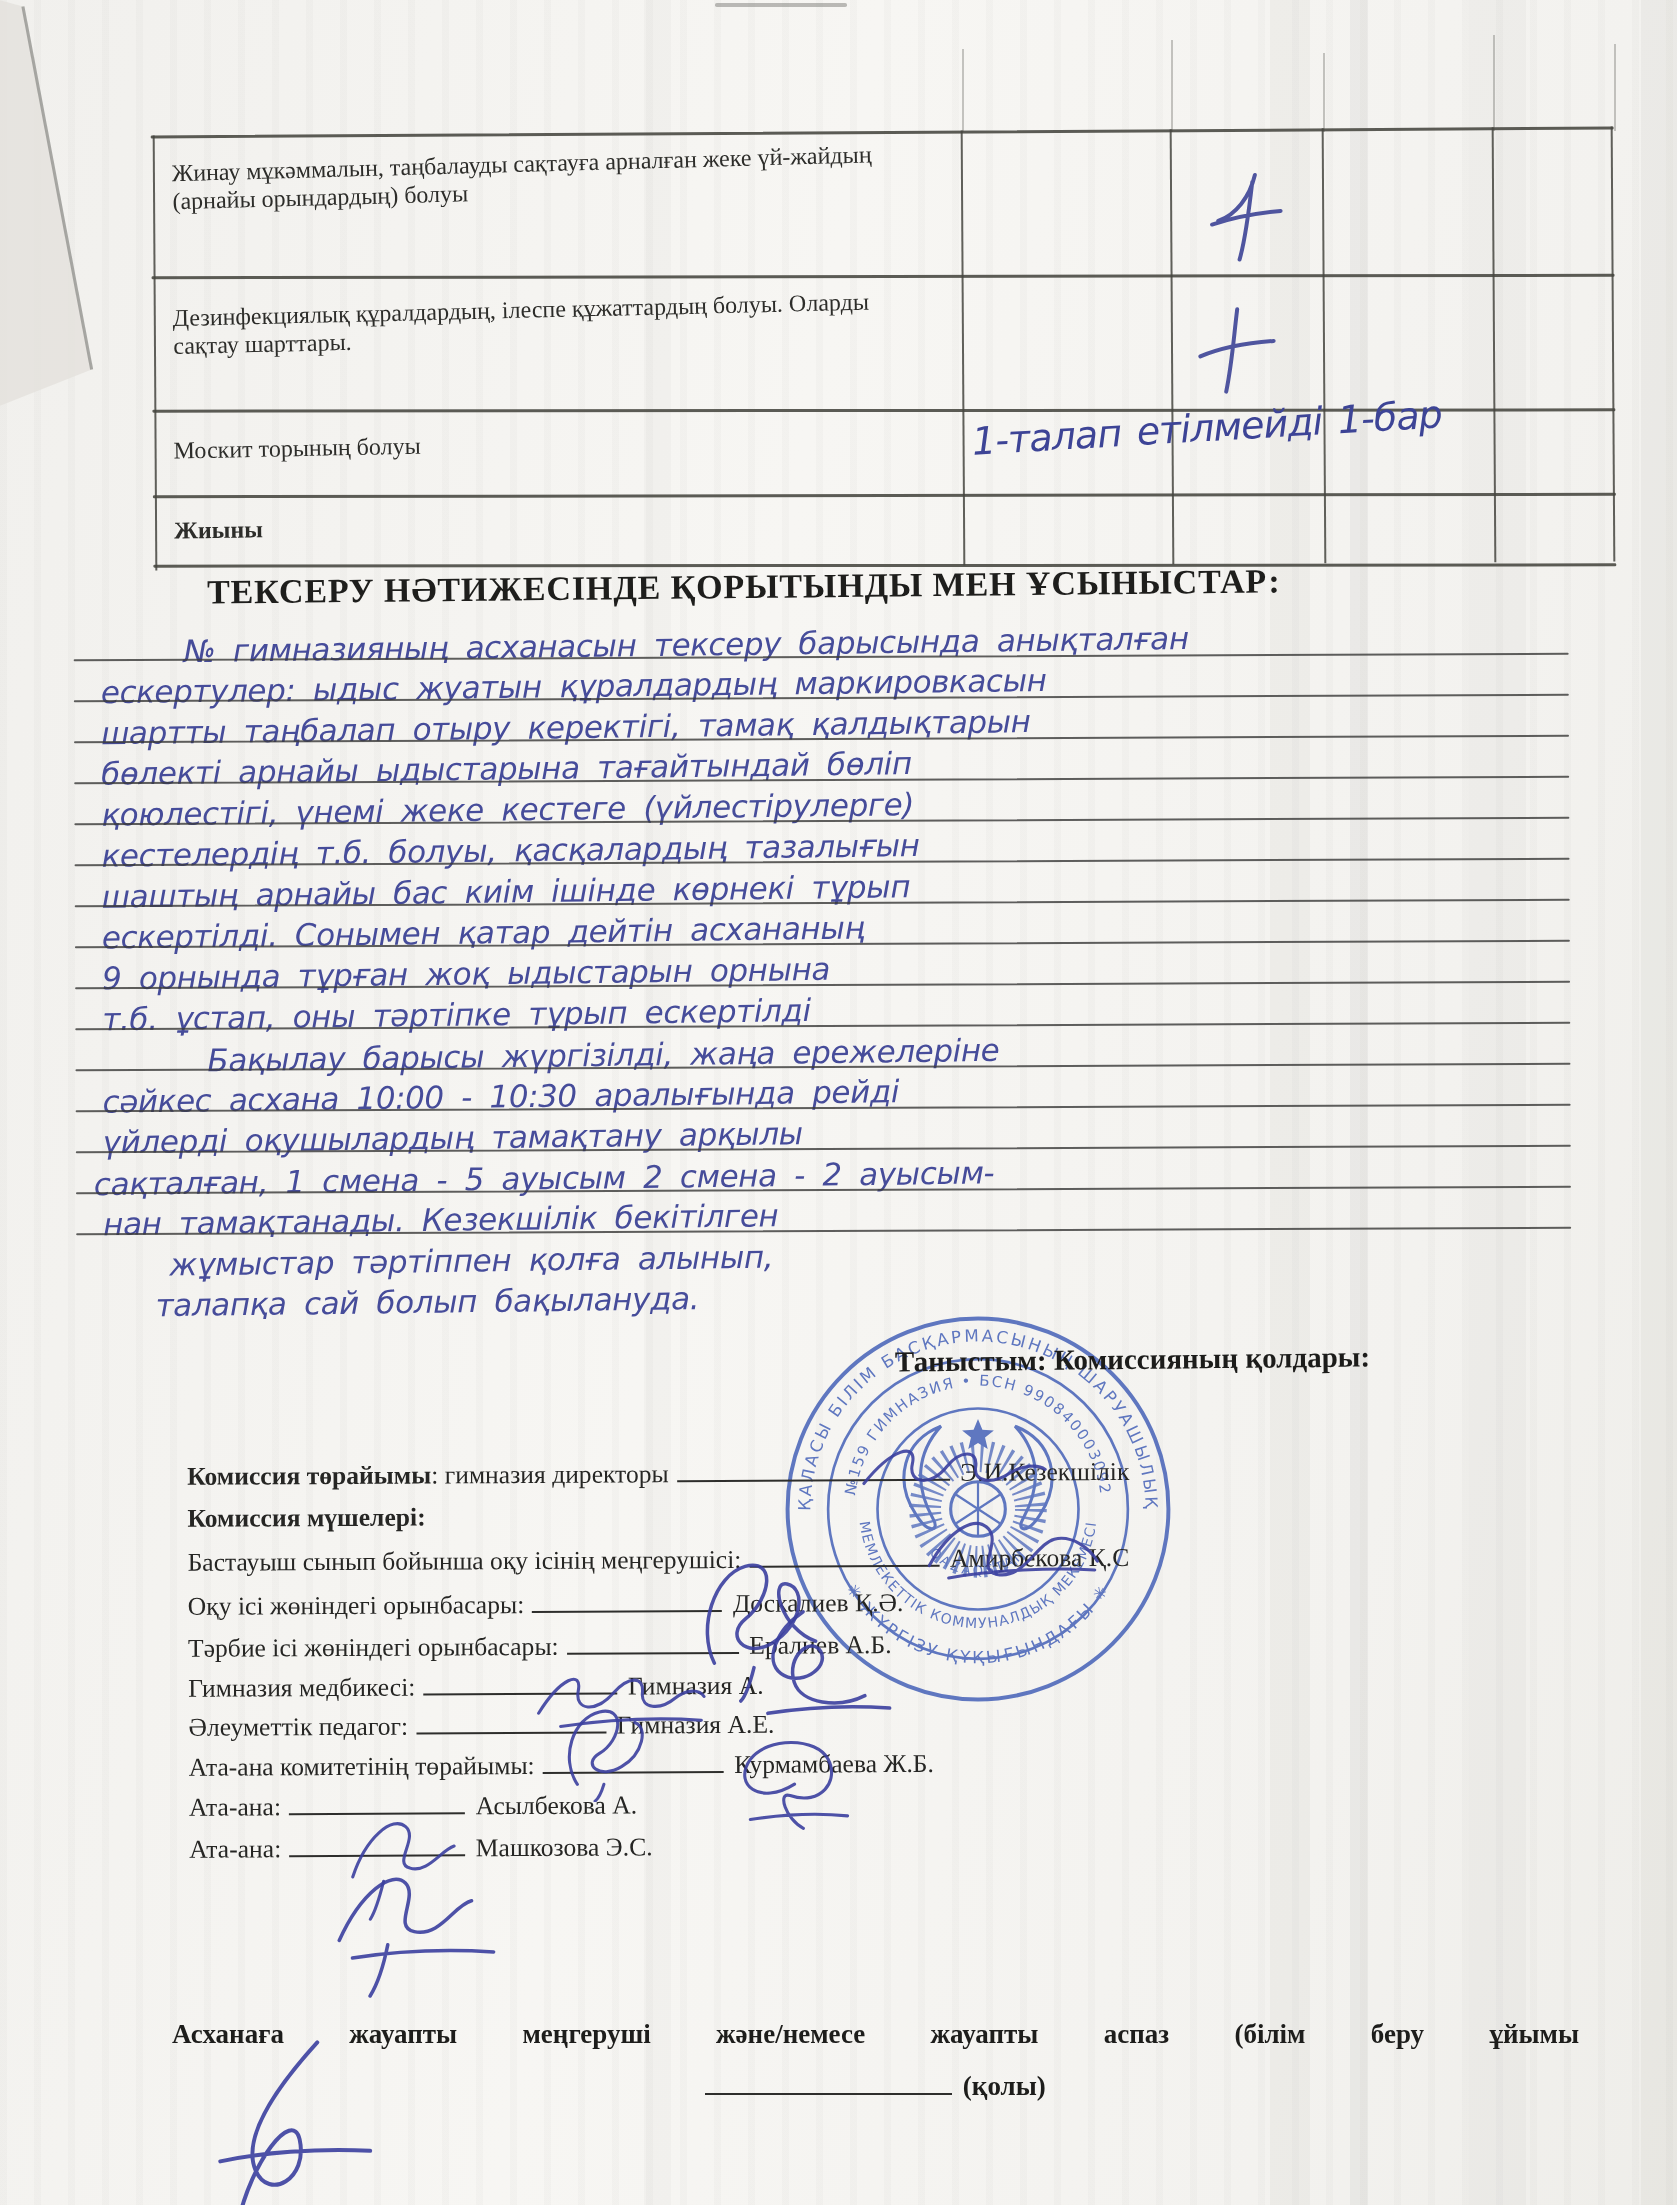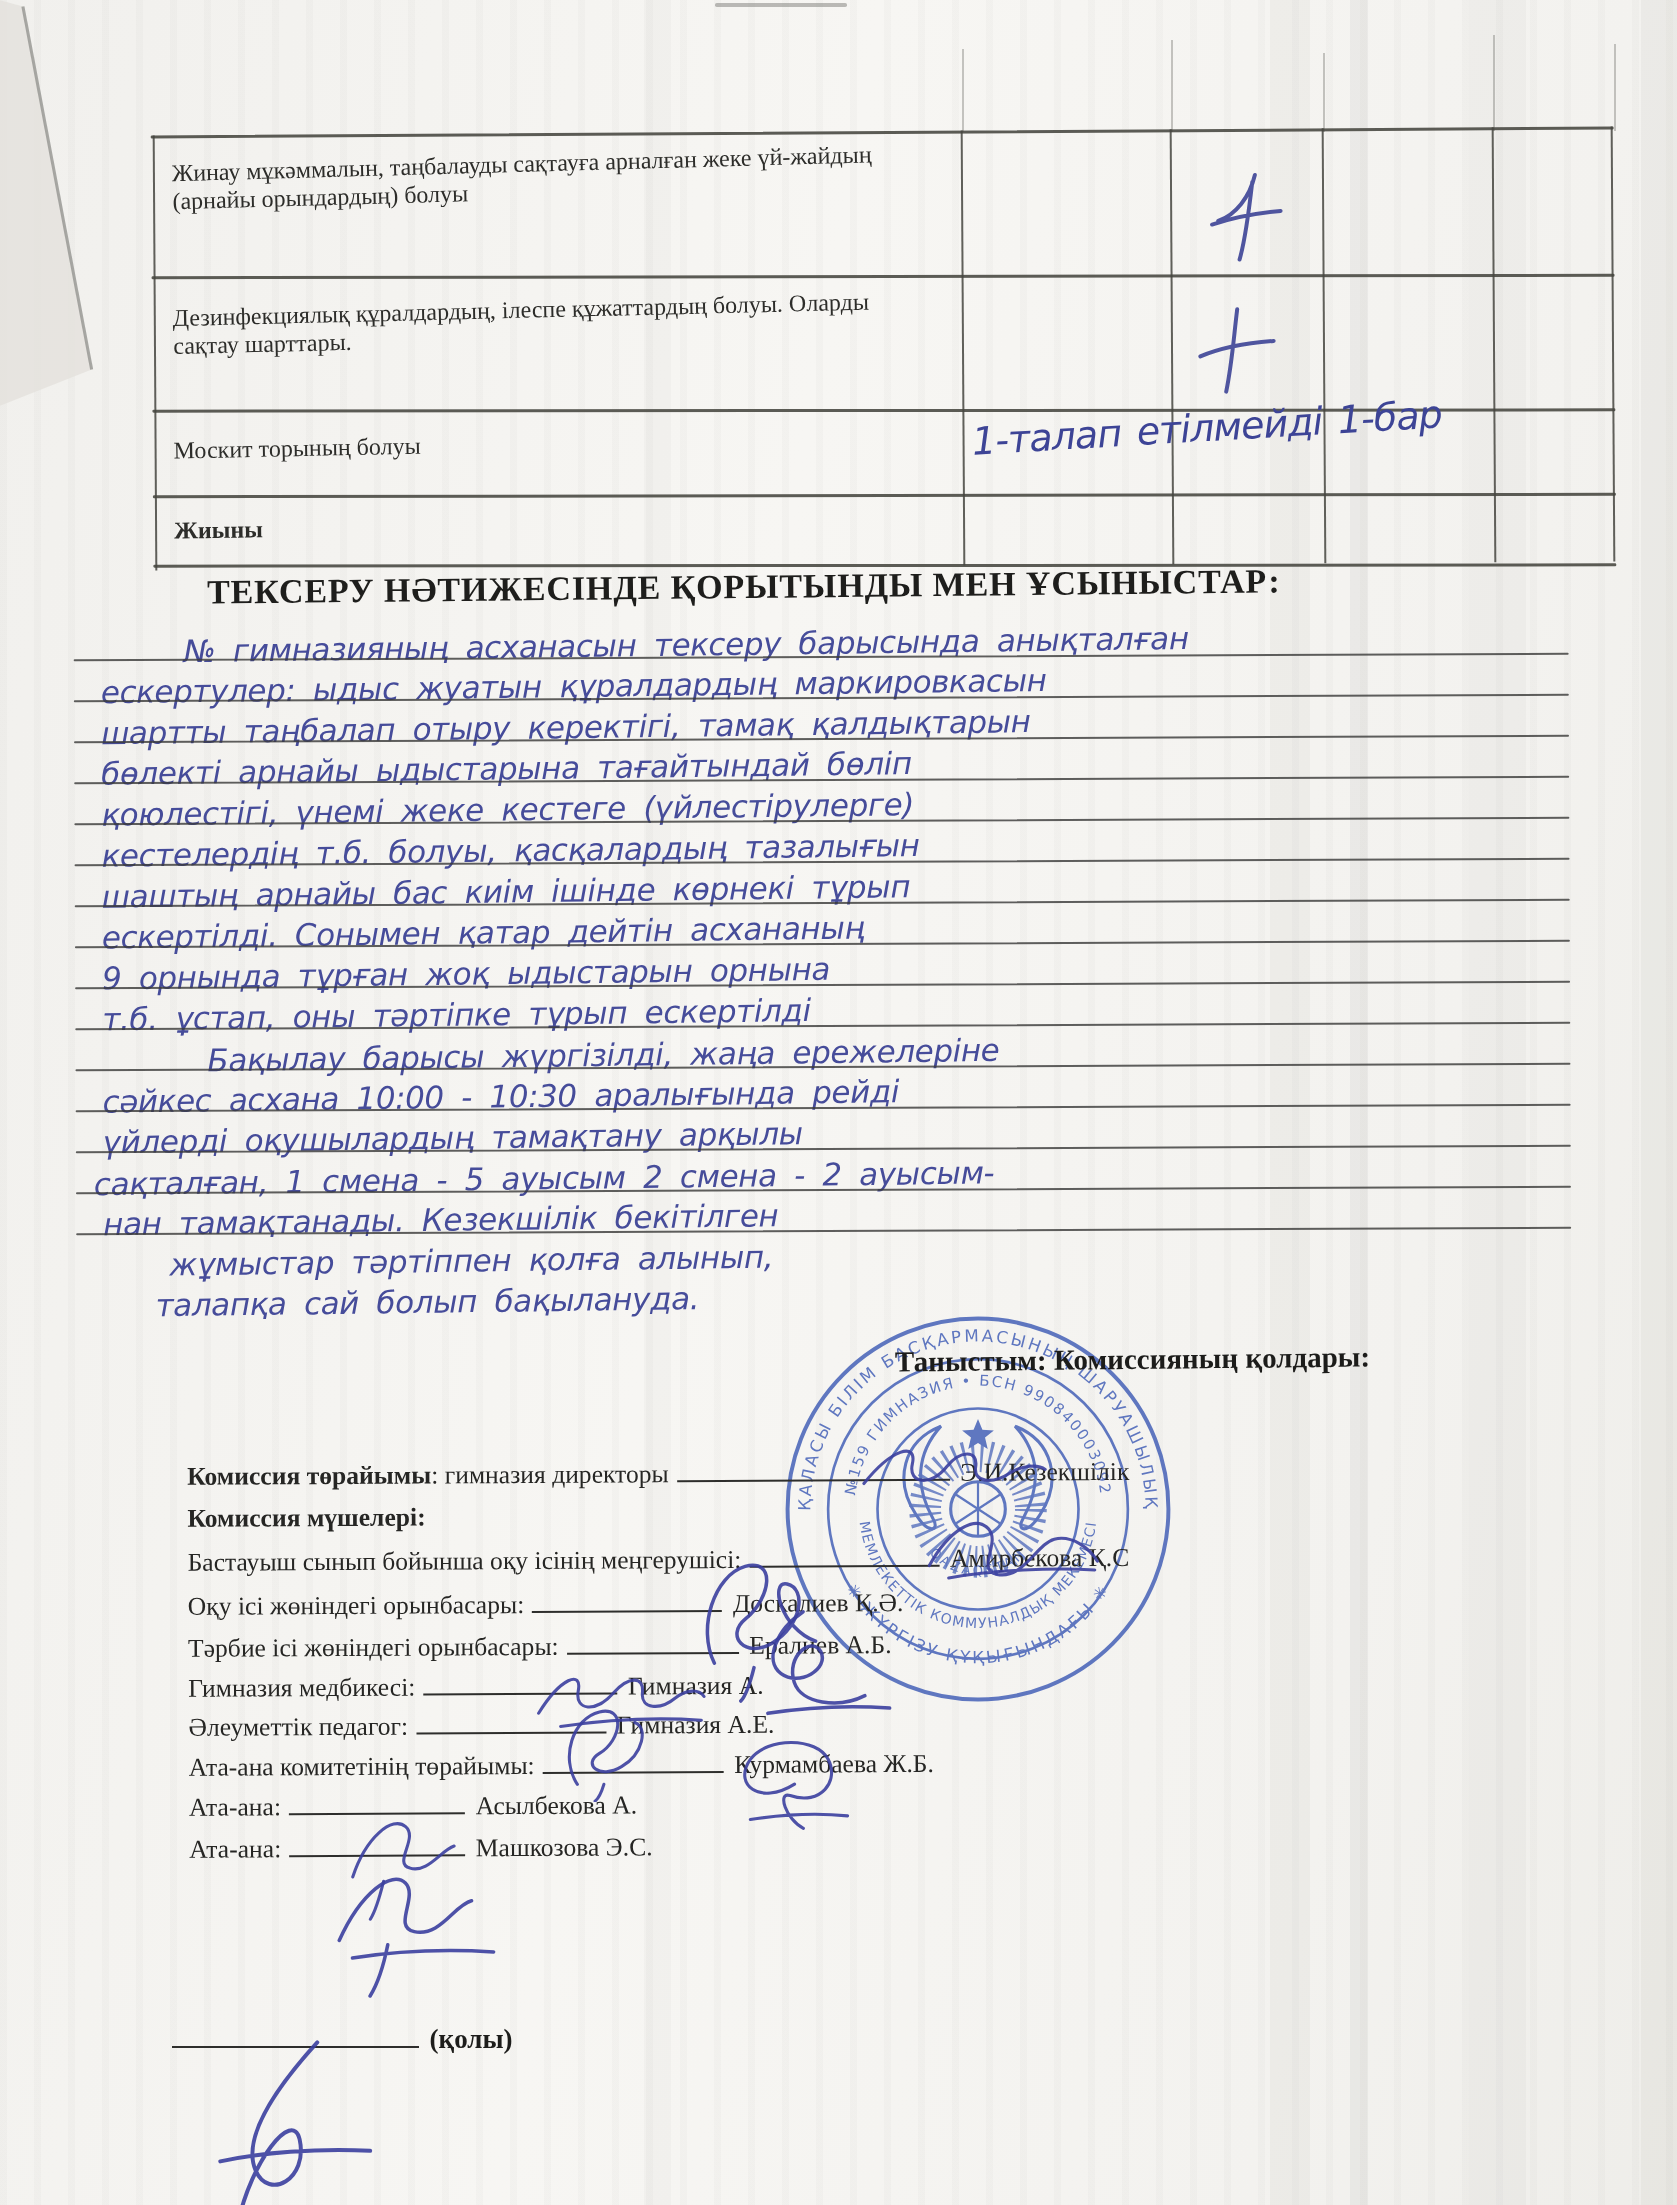--- a/index.html
+++ b/index.html
@@ -44,21 +44,21 @@
   .ack{position:absolute;left:895px;top:1343px;font-size:29px;font-weight:bold;transform:rotate(-.6deg);color:#1c1c1a;}
   
   .comm{position:absolute;left:187px;top:1449px;width:1438px;font-size:25.6px;transform:rotate(-.3deg);}
   .crow{position:absolute;left:0;display:flex;align-items:baseline;white-space:nowrap;}
   .crow .blank{display:inline-block;height:4.4px;border-bottom:2.2px solid #2e2e2c;margin:0 8px;}
   .crow .nm{padding-left:2.6px;}
   .bld{font-weight:bold;}
   
   .footer{position:absolute;left:172px;top:2011px;width:1407px;font-size:27px;font-weight:bold;color:#1d1d1b;}
   .footer .jl{text-align:justify;text-align-last:justify;line-height:47px;}
-  .footer .l3{margin-top:5.3px;line-height:47px;text-align:left;}
+  .footer .l3{margin-top:5.3px;line-height:47px;text-align:center;}
   .footer .blank{display:inline-block;width:247px;height:4.4px;border-bottom:2.6px solid #2e2e2c;margin-right:10.6px;}
   
   .sig{position:absolute;pointer-events:none;}
   .sig path{fill:none;stroke:#3b3f9e;stroke-linecap:round;stroke-linejoin:round;opacity:.9;}
   
   .stamp{position:absolute;left:777px;top:1308px;opacity:.8;}
   .stamp text{fill:#3a58b4;font-family:"DejaVu Sans",sans-serif;}
   .stamp .ring{fill:none;stroke:#3a58b4;}
 </style>
 </head>
@@ -300,20 +300,21 @@
     <path stroke-width="7" d="M180,120 C100,170 40,120 80,64 C120,12 230,14 256,64 C282,112 240,170 170,146 C140,136 160,200 200,220 M80,200 C160,188 240,186 300,192"></path>
   </svg>
   <svg class="sig" style="left:335px;top:1802px;" width="128" height="119" viewBox="0 0 290 270">
     <path stroke-width="7" d="M40,170 C70,80 130,30 160,56 C190,82 130,140 170,150 C210,162 240,110 270,100 M110,180 C100,220 90,250 80,266"></path>
   </svg>
   <svg class="sig" style="left:326px;top:1852px;" width="172" height="146" viewBox="0 0 390 330">
     <path stroke-width="8" d="M30,200 C80,90 150,40 180,70 C210,100 150,170 200,180 C260,192 290,120 330,110 M140,210 C130,260 116,300 100,326 M60,240 C160,224 280,220 380,226"></path>
   </svg>
 
   <div class="footer">
+    <div class="jl">Асханаға  жауапты  меңгеруші  және/немесе  жауапты  аспаз  (білім  беру  ұйымы</div>
     <div class="l3">
       <span class="blank"></span><span>(қолы)</span>
     </div>
   </div>
   <svg class="sig" style="left:185px;top:2029px;" width="194" height="256" viewBox="0 0 440 580">
     <path stroke-width="9" d="M300,30 C200,140 130,250 160,320 C190,390 280,340 260,250 C244,180 150,300 120,440 C102,520 150,560 190,500 M80,300 C170,280 300,270 420,276"></path>
   </svg>
 
 </div>
 

